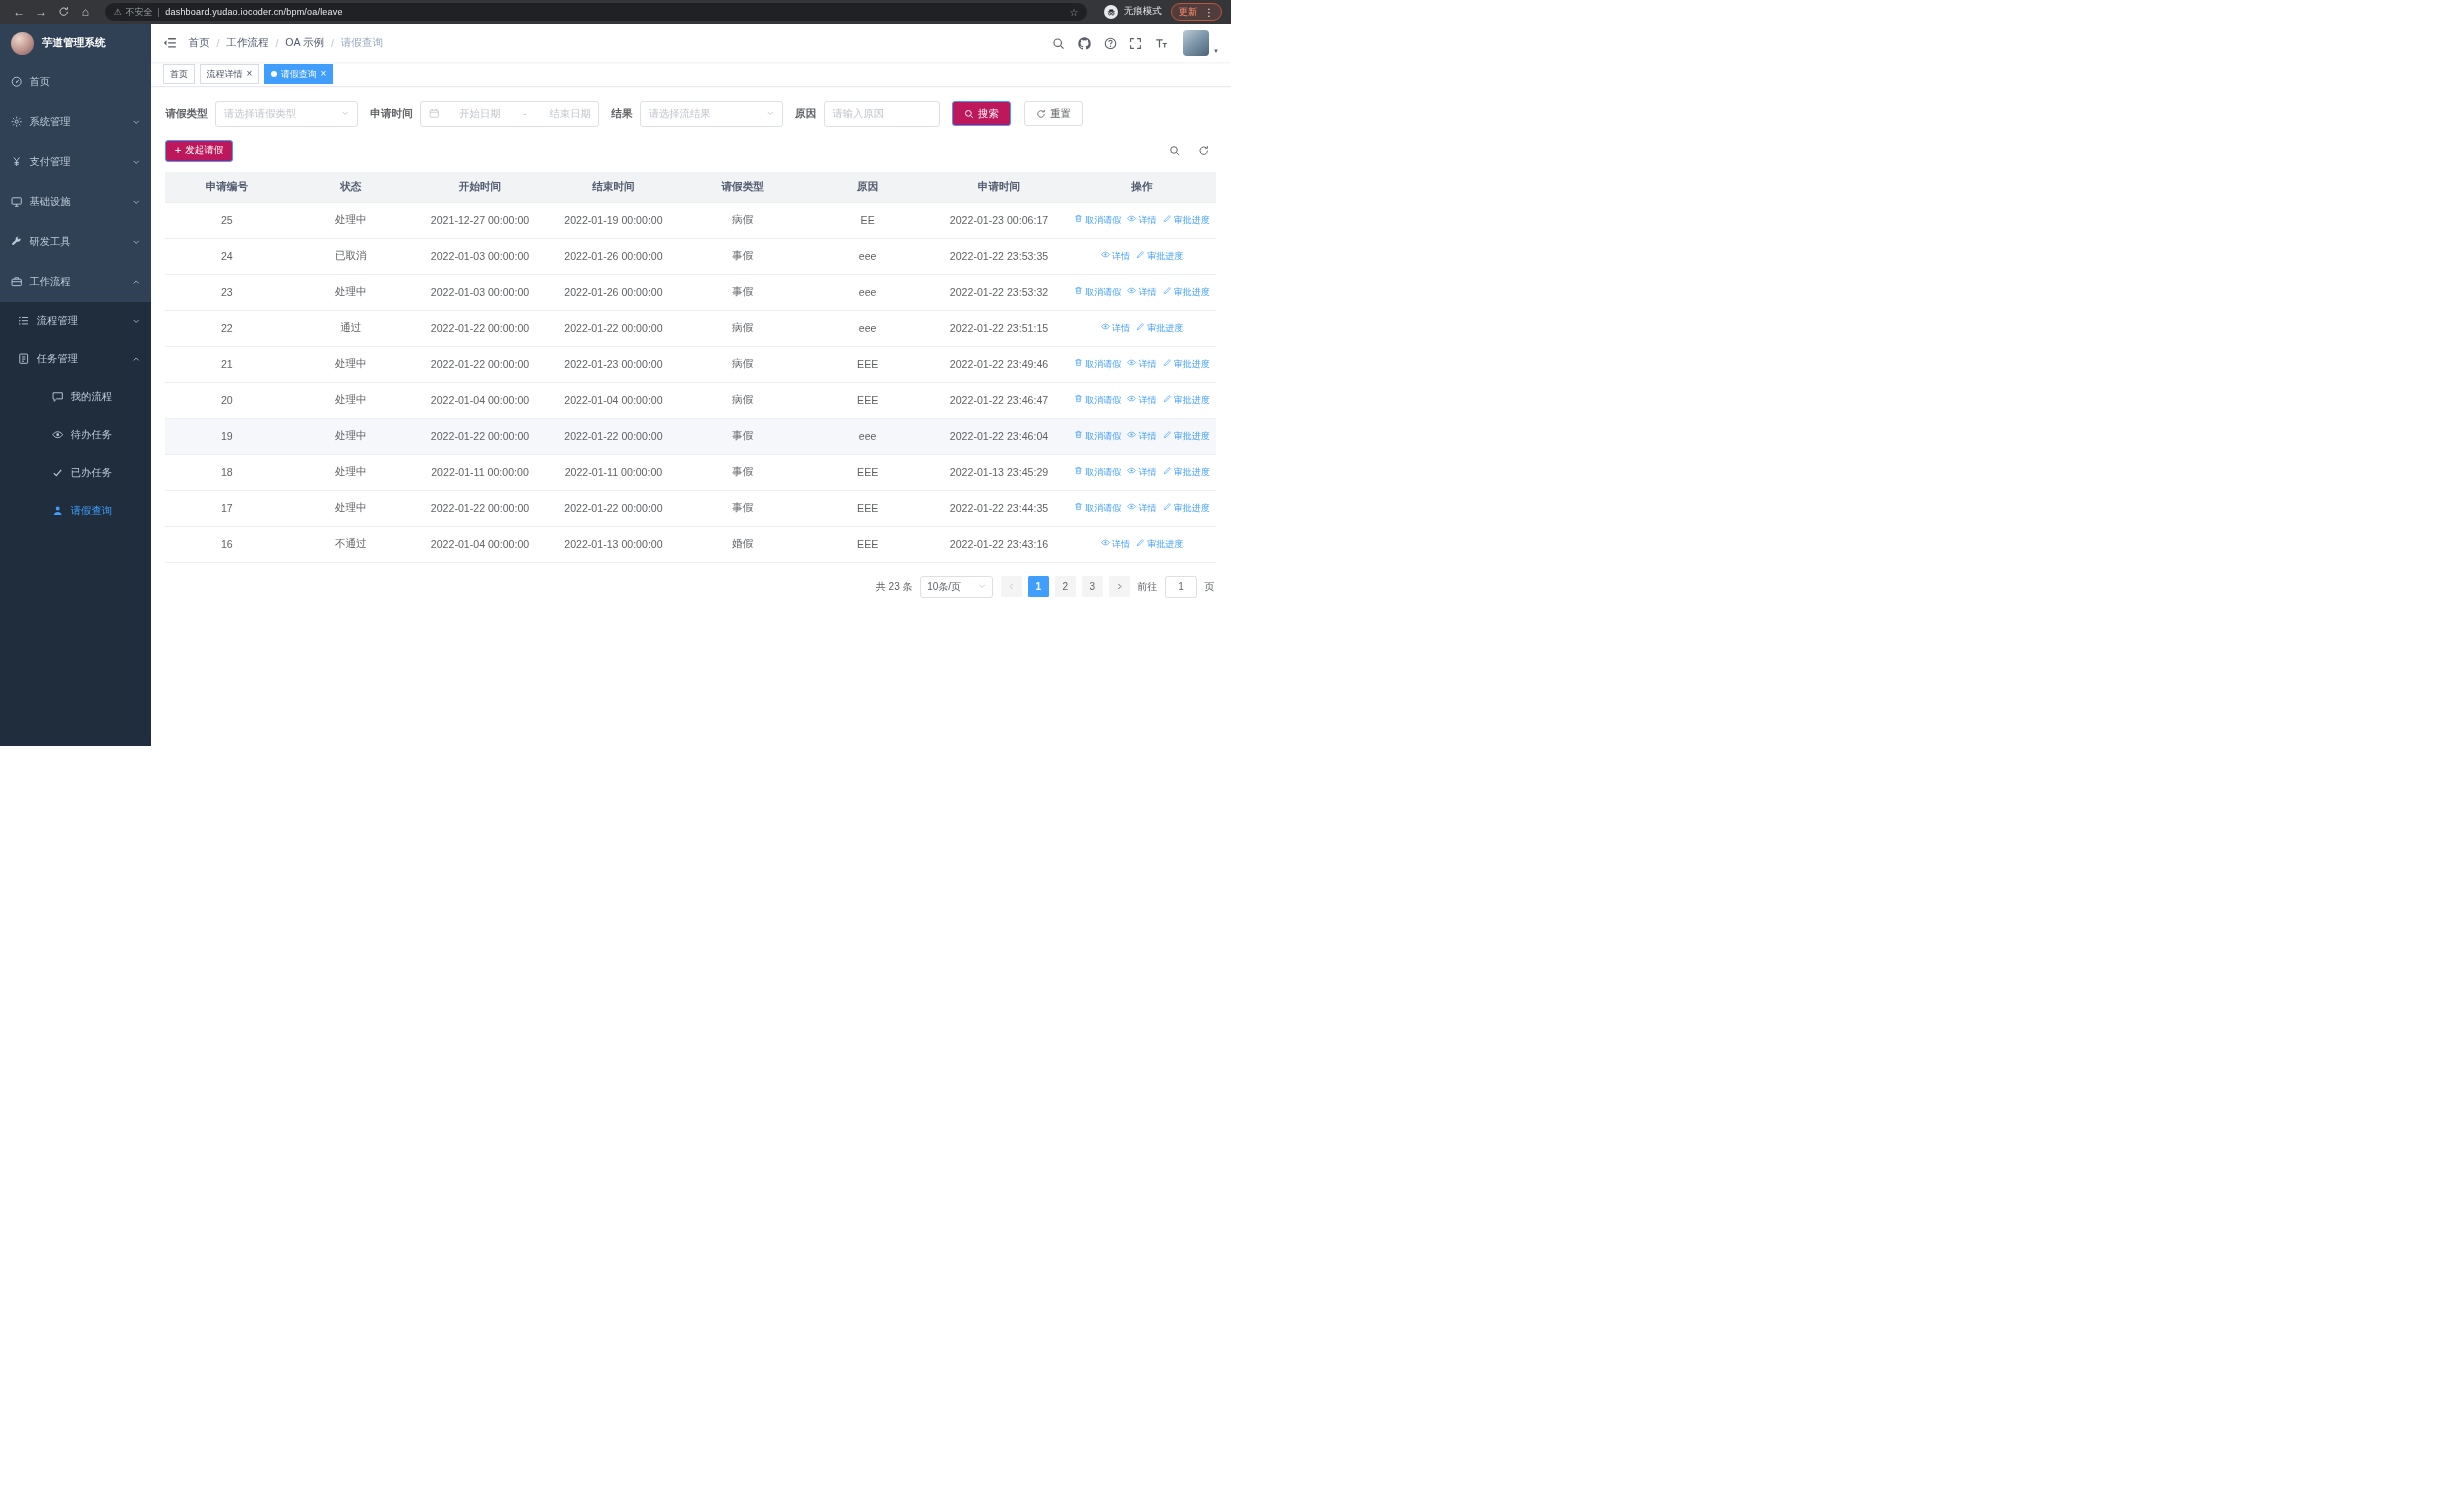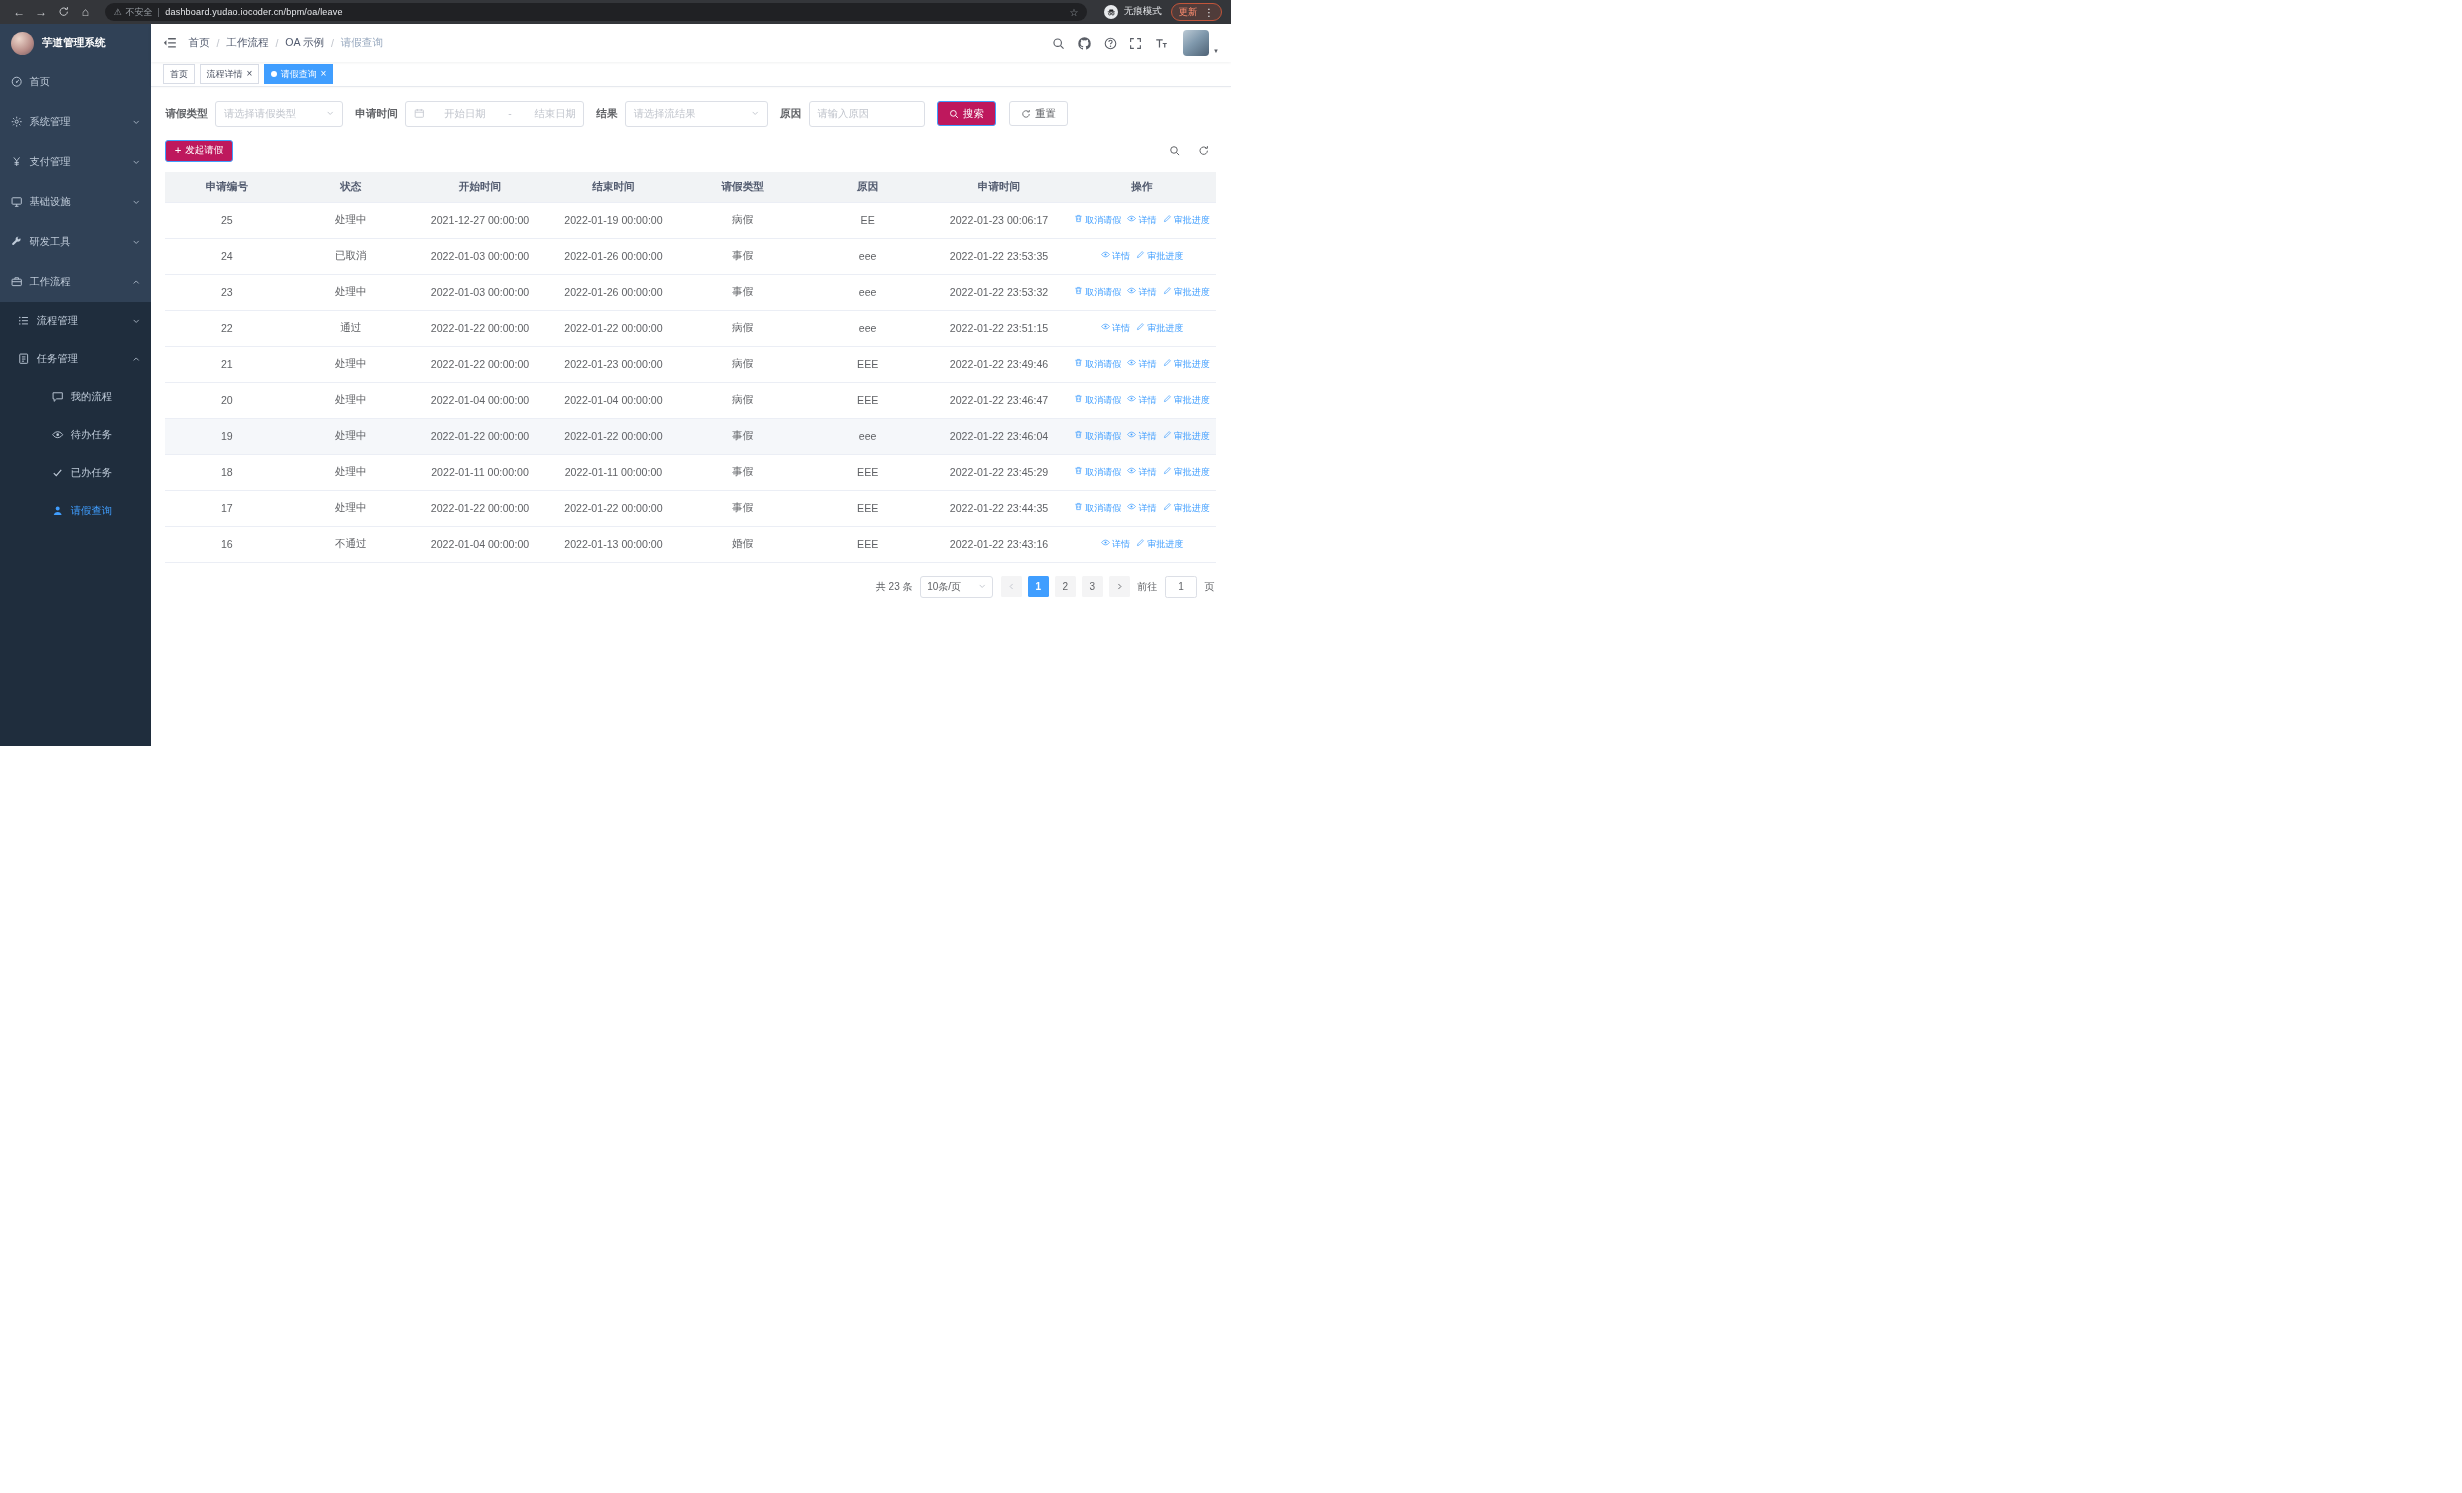--- a/index.html
+++ b/index.html
@@ -55,21 +55,21 @@
 .tag.active{background:#409EFF;border-color:#409EFF;color:#fff}
 .dot{width:6px;height:6px;border-radius:50%;background:#fff}
 .content{flex:1;padding:13.7px 15px 0 14.4px;overflow:hidden}
 
 .filters{display:flex;align-items:center;font-size:10.6px;color:#606266}
 .flabel{font-weight:700;margin-right:7.6px;white-space:nowrap}
 .fgap{margin-left:12px}
 .fbox{height:26px;border:0.8px solid #dcdfe6;border-radius:3px;background:#fff;display:flex;align-items:center;padding:0 7.6px;color:#c0c4cc;font-size:10.3px;cursor:pointer;font-family:inherit}
 .fbox .chev{margin-left:auto;color:#c0c4cc;display:flex}
 .chev svg{width:8.4px;height:8.4px}
-.w170{width:128px}.w236{width:179px}.w188{width:143px}.w168{width:116px}
+.w170{width:143px}.w236{width:179px}.w188{width:143px}.w168{width:116px}
 .range{justify-content:space-between;cursor:text}
 .cal{color:#c0c4cc;display:flex}
 .cal svg{width:10.6px;height:10.6px}
 .rsep{color:#c0c4cc;padding:0 3px}
 input.fbox{cursor:text;color:#606266}
 input.fbox::placeholder{color:#c0c4cc}
 .btn{height:25px;border-radius:3px;border:0.8px solid #dcdfe6;background:#fff;color:#606266;display:inline-flex;align-items:center;gap:3.8px;padding:0 11.4px;font-size:10.3px;cursor:pointer;font-family:inherit;white-space:nowrap}
 .btn svg{width:10px;height:10px}
 .btn-primary{background:#be185d;border-color:#409EFF;color:#fff}
 .ml10{margin-left:13px}
@@ -599,21 +599,21 @@
                     </svg>
                   </span>审批进度</span></td>
             </tr>
             <tr>
               <td>18</td>
               <td>处理中</td>
               <td>2022-01-11 00:00:00</td>
               <td>2022-01-11 00:00:00</td>
               <td>事假</td>
               <td>EEE</td>
-              <td>2022-01-22 23:45:29</td>
+              <td>2022-01-13 23:45:29</td>
               <td><span class="alink"><span class="aicon">
                     <svg viewBox="0 0 16 16">
                       <path d="M2.5 4h11M6 4V2.5h4V4M4 4l.8 9.5h6.4L12 4M6.5 6.5V11M9.5 6.5V11" fill="none" stroke="currentColor" stroke-width="1.2"></path>
                     </svg>
                   </span>取消请假</span><span class="alink"><span class="aicon">
                     <svg viewBox="0 0 16 16">
                       <path d="M1 8s2.8-4.2 7-4.2S15 8 15 8s-2.8 4.2-7 4.2S1 8 1 8z" fill="none" stroke="currentColor" stroke-width="1.3"></path>
                       <circle cx="8" cy="8" r="1.9" fill="currentColor"></circle>
                     </svg>
                   </span>详情</span><span class="alink"><span class="aicon">

